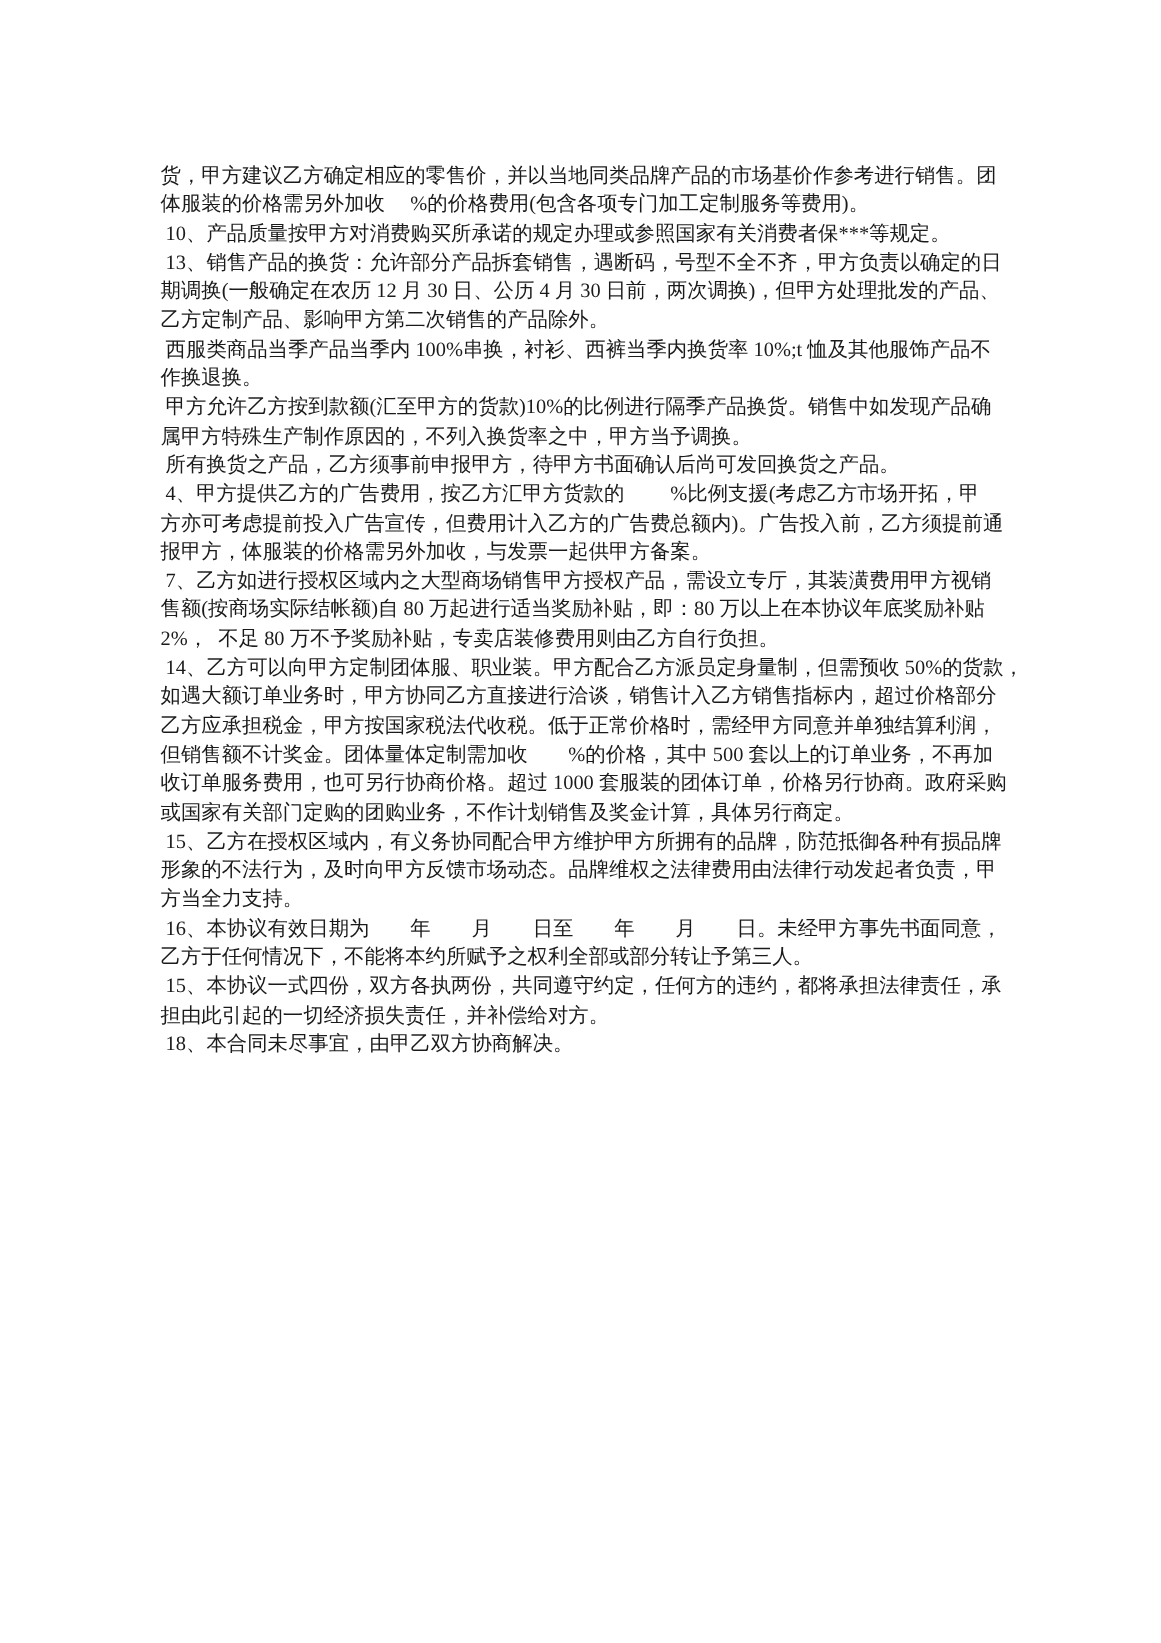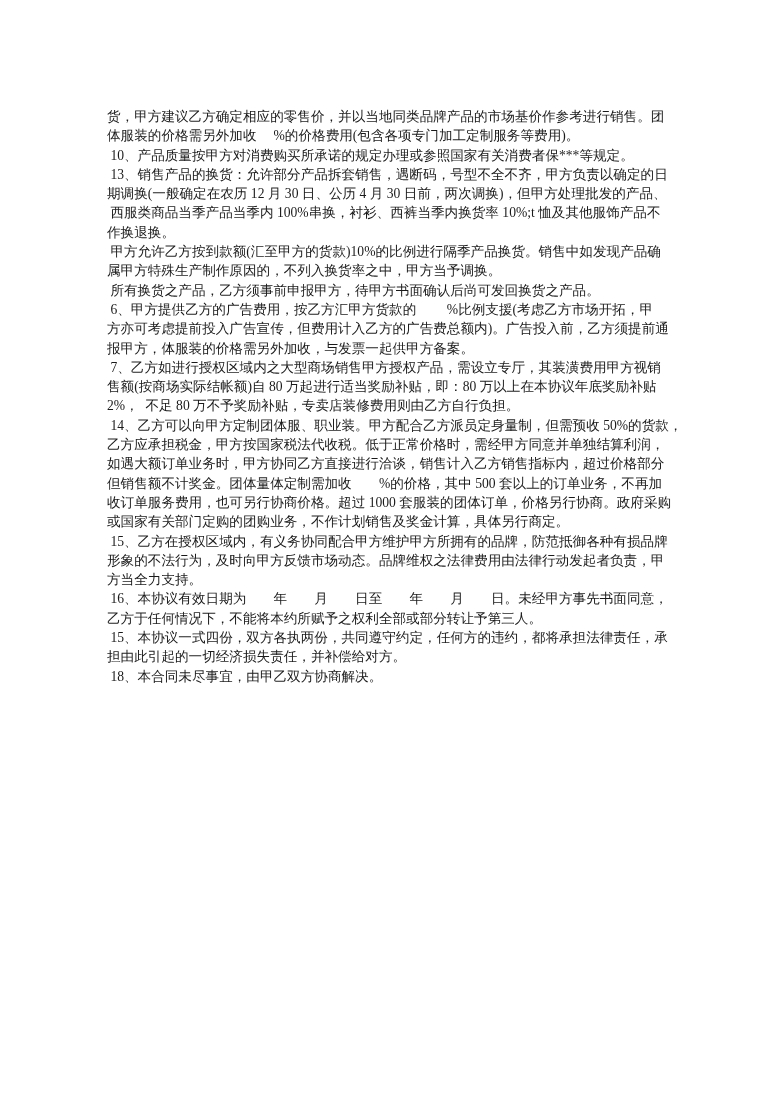--- a/index.html
+++ b/index.html
@@ -32,34 +32,35 @@
 </head>
 <body>
 
 <div class="page" style="background: rgb(255, 255, 255);">
   <div class="text-block" id="contract-lines" style="color: rgb(26, 26, 26); margin-top: 18px;">
       <div class="text-line">货，甲方建议乙方确定相应的零售价，并以当地同类品牌产品的市场基价作参考进行销售。团</div>
       <div class="text-line">体服装的价格需另外加收     %的价格费用(包含各项专门加工定制服务等费用)。</div>
       <div class="text-line"> 10、产品质量按甲方对消费购买所承诺的规定办理或参照国家有关消费者保***等规定。</div>
       <div class="text-line"> 13、销售产品的换货：允许部分产品拆套销售，遇断码，号型不全不齐，甲方负责以确定的日</div>
       <div class="text-line">期调换(一般确定在农历 12 月 30 日、公历 4 月 30 日前，两次调换)，但甲方处理批发的产品、</div>
+      <div class="text-line">乙方定制产品、影响甲方第二次销售的产品除外。</div>
       <div class="text-line"> 西服类商品当季产品当季内 100%串换，衬衫、西裤当季内换货率 10%;t 恤及其他服饰产品不</div>
       <div class="text-line">作换退换。</div>
       <div class="text-line"> 甲方允许乙方按到款额(汇至甲方的货款)10%的比例进行隔季产品换货。销售中如发现产品确</div>
       <div class="text-line">属甲方特殊生产制作原因的，不列入换货率之中，甲方当予调换。</div>
       <div class="text-line"> 所有换货之产品，乙方须事前申报甲方，待甲方书面确认后尚可发回换货之产品。</div>
-      <div class="text-line"> 6、甲方提供乙方的广告费用，按乙方汇甲方货款的         %比例支援(考虑乙方市场开拓，甲</div>
+      <div class="text-line"> 4、甲方提供乙方的广告费用，按乙方汇甲方货款的         %比例支援(考虑乙方市场开拓，甲</div>
       <div class="text-line">方亦可考虑提前投入广告宣传，但费用计入乙方的广告费总额内)。广告投入前，乙方须提前通</div>
       <div class="text-line">报甲方，体服装的价格需另外加收，与发票一起供甲方备案。</div>
       <div class="text-line"> 7、乙方如进行授权区域内之大型商场销售甲方授权产品，需设立专厅，其装潢费用甲方视销</div>
       <div class="text-line">售额(按商场实际结帐额)自 80 万起进行适当奖励补贴，即：80 万以上在本协议年底奖励补贴</div>
       <div class="text-line">2%，  不足 80 万不予奖励补贴，专卖店装修费用则由乙方自行负担。</div>
       <div class="text-line"> 14、乙方可以向甲方定制团体服、职业装。甲方配合乙方派员定身量制，但需预收 50%的货款，</div>
+      <div class="text-line">如遇大额订单业务时，甲方协同乙方直接进行洽谈，销售计入乙方销售指标内，超过价格部分</div>
       <div class="text-line">乙方应承担税金，甲方按国家税法代收税。低于正常价格时，需经甲方同意并单独结算利润，</div>
-      <div class="text-line">如遇大额订单业务时，甲方协同乙方直接进行洽谈，销售计入乙方销售指标内，超过价格部分</div>
       <div class="text-line">但销售额不计奖金。团体量体定制需加收        %的价格，其中 500 套以上的订单业务，不再加</div>
       <div class="text-line">收订单服务费用，也可另行协商价格。超过 1000 套服装的团体订单，价格另行协商。政府采购</div>
       <div class="text-line">或国家有关部门定购的团购业务，不作计划销售及奖金计算，具体另行商定。</div>
       <div class="text-line"> 15、乙方在授权区域内，有义务协同配合甲方维护甲方所拥有的品牌，防范抵御各种有损品牌</div>
       <div class="text-line">形象的不法行为，及时向甲方反馈市场动态。品牌维权之法律费用由法律行动发起者负责，甲</div>
       <div class="text-line">方当全力支持。</div>
       <div class="text-line"> 16、本协议有效日期为        年        月        日至        年        月        日。未经甲方事先书面同意，</div>
       <div class="text-line">乙方于任何情况下，不能将本约所赋予之权利全部或部分转让予第三人。</div>
       <div class="text-line"> 15、本协议一式四份，双方各执两份，共同遵守约定，任何方的违约，都将承担法律责任，承</div>
       <div class="text-line">担由此引起的一切经济损失责任，并补偿给对方。</div>

